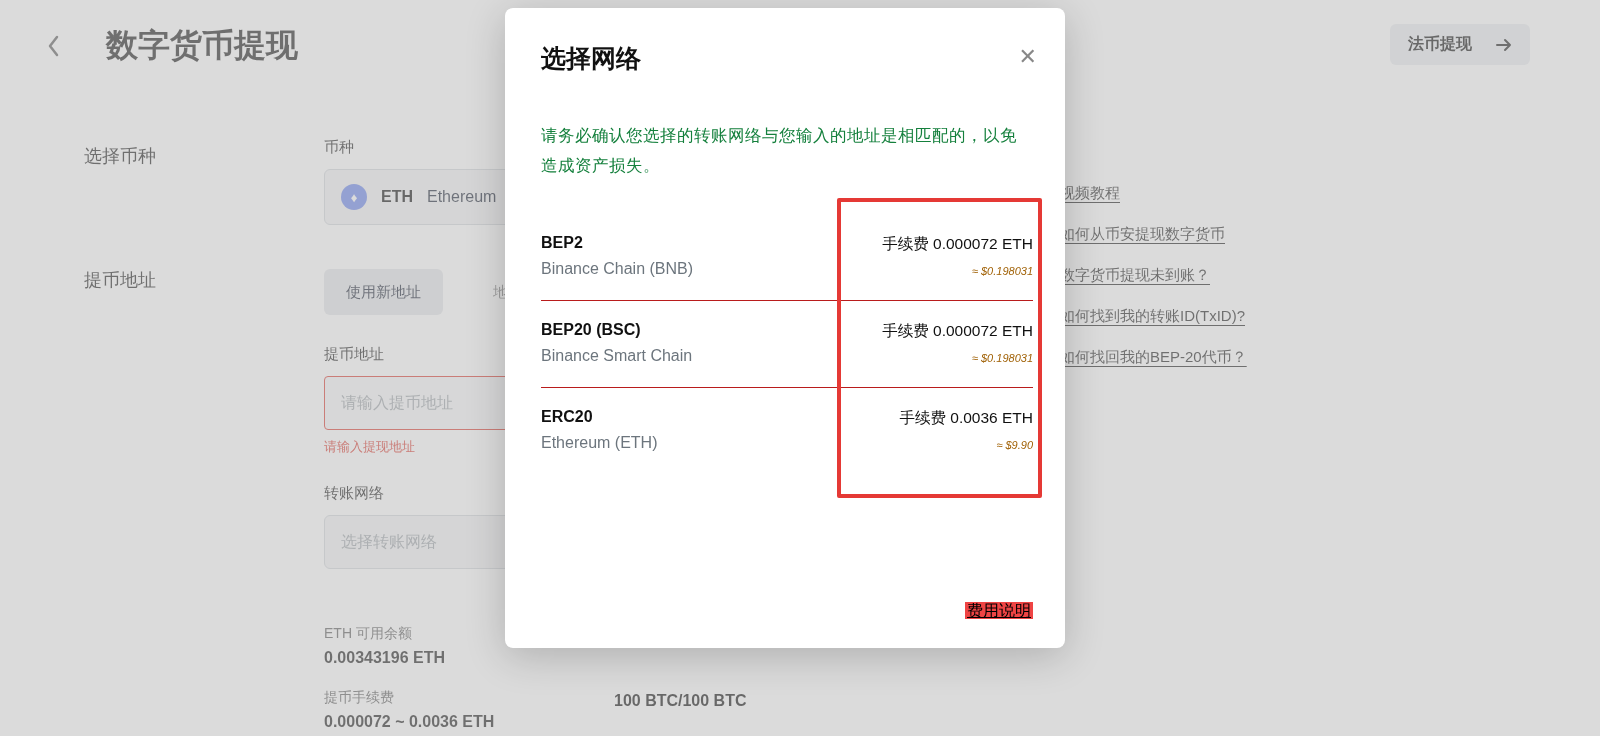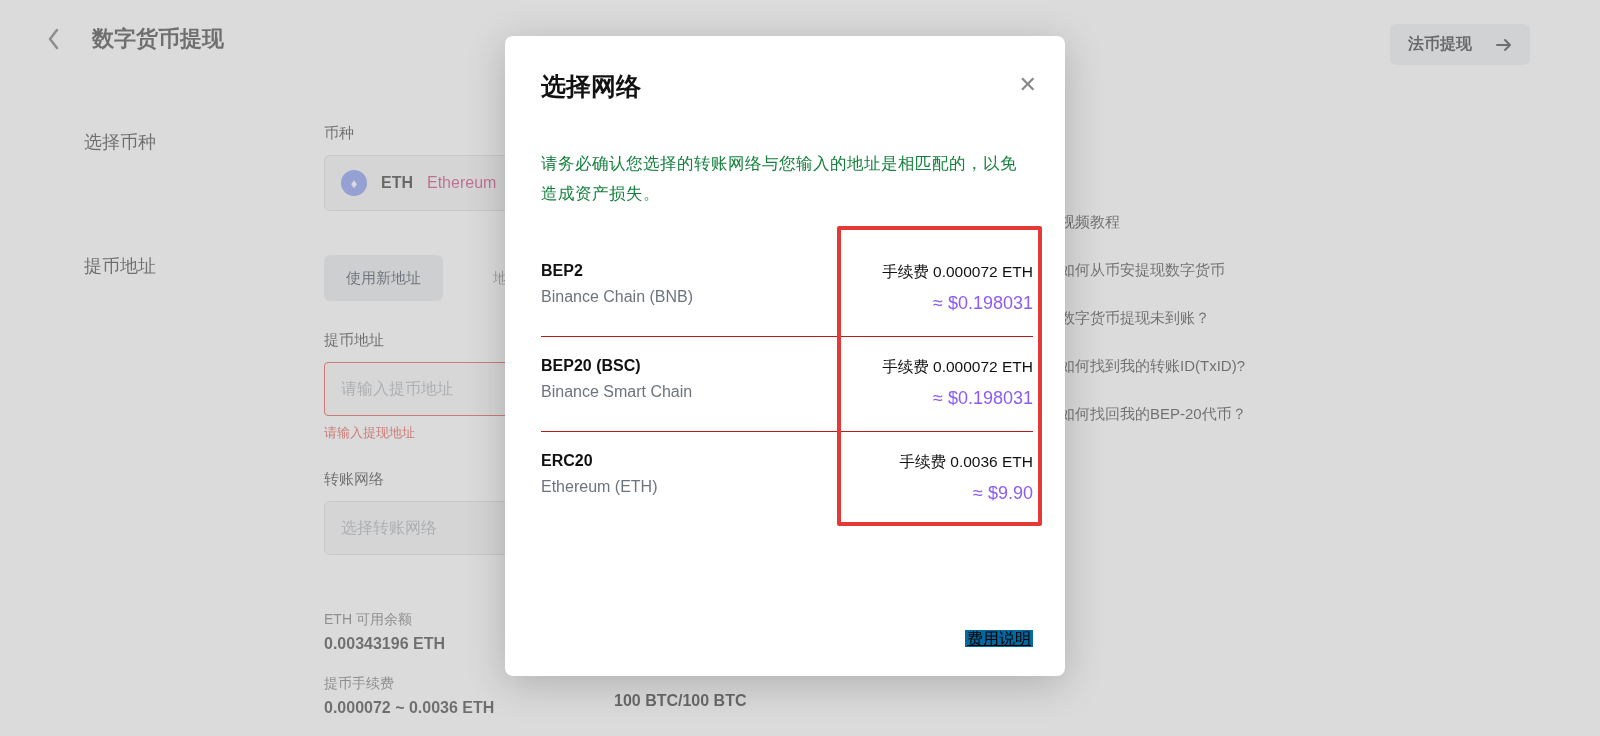--- a/index.html
+++ b/index.html
@@ -2,61 +2,61 @@
 <html><head>
   <meta charset="utf-8">
   <style>
     * { margin: 0; padding: 0; box-sizing: border-box; font-family: -apple-system, BlinkMacSystemFont, "Segoe UI", Arial, sans-serif; }
     body { background: #fff; width: 1600px; height: 736px; position: relative; overflow: hidden; }
     .backdrop { position: absolute; inset: 0; background: rgba(190,190,190,0.55); z-index: 5; }
     
     .page { position: absolute; inset: 0; padding: 24px 40px; }
     .topbar { display: flex; align-items: center; gap: 24px; margin-bottom: 70px; margin-left: 0; }
     .back-icon { width: 28px; display: inline-flex; justify-content: center; color: #222; cursor: pointer; }
-    .page-title { font-size: 22px; font-weight: 700; color: #111; margin-left: 0; text-align: left;}
+    .page-title { font-size: 32px; font-weight: 700; color: #111; margin-left: 14px; text-align: left;}
     .fiat-btn { position: absolute; right: 70px; top: 24px; background: #e9ecef; padding: 10px 18px; border-radius: 6px; font-size: 16px; font-weight: 600; display: inline-flex; align-items: center; gap: 24px; cursor: pointer; }
     .fiat-btn svg { width: 16px; height: 16px; }
     .content { display: flex; gap: 80px; padding-left: 44px; }
     .left-labels { width: 160px; color: #111; font-size: 18px; }
     .left-labels .row1 { margin-top: 6px; }
     .left-labels .row2 { margin-top: 100px; }
     .mid-col { width: 520px; }
     .field-label { font-size: 15px; color: #111; margin-bottom: 12px; }
     .coin-select { height: 56px; border: 1px solid #d0d4da; background: #f1f2f3; border-radius: 6px; display: flex; align-items: center; padding: 0 16px; gap: 14px; margin-bottom: 44px; }
     .eth-logo { width: 26px; height: 26px; border-radius: 50%; background: #627eea; display: inline-flex; align-items: center; justify-content: center; color: #fff; font-size: 13px; font-weight: 700; }
     .coin-sel-sym { font-weight: 700; font-size: 16px; }
-    .coin-sel-name { color: #be185d; font-size: 16px; }
+    .coin-sel-name { color: #0f172a; font-size: 16px; }
     .addr-tabs { display: flex; gap: 0; margin-bottom: 30px; }
     .tab-btn { height: 46px; padding: 0 22px; background: #e3e5e8; border-radius: 6px; font-size: 15px; font-weight: 400; display: inline-flex; align-items: center; color: #0f172a; cursor: pointer; }
     .tab-ghost { margin-left: 44px; color: #777; padding: 0 6px; display: inline-flex; align-items: center; font-size: 15px; }
     .addr-input { height: 54px; border: 1.5px solid #d93025; border-radius: 4px; background: #f6f7f8; display: flex; align-items: center; padding: 0 16px; color: #9aa0a6; font-size: 16px; }
     .addr-err { color: #d93025; font-size: 13px; margin-top: 8px; margin-bottom: 28px; }
     .net-select { height: 54px; border: 1px solid #d0d4da; background: #f1f2f3; border-radius: 6px; display: flex; align-items: center; padding: 0 16px; color: #9aa0a6; font-size: 16px; margin-bottom: 56px; }
     .kv { margin-bottom: 22px; }
     .kv .k { font-size: 14px; color: #555; margin-bottom: 6px; }
     .kv .v { font-weight: 700; font-size: 16px; color: #111; }
     .btc-col { position: absolute; left: 614px; bottom: 26px; font-weight: 700; font-size: 16px; }
     .right-links { position: absolute; left: 1060px; top: 184px; width: 260px; }
-    .rlink { font-size: 15px; color: #111; text-underline-offset: 4px; margin-bottom: 22px; cursor: pointer; margin-top: 29px; }
+    .rlink { font-size: 15px; color: #111; text-decoration: underline; text-underline-offset: 4px; margin-bottom: 22px; cursor: pointer; }
     
-    .modal { position: absolute; left: 505px; top: 36px; width: 560px; min-height: 640px; background: #fff; border-radius: 8px; box-shadow: 0 8px 40px rgba(0,0,0,0.2); z-index: 10; padding: 34px 32px 28px 36px; }
+    .modal { position: absolute; left: 505px; top: 8px; width: 560px; min-height: 640px; background: #fff; border-radius: 8px; box-shadow: 0 8px 40px rgba(0,0,0,0.2); z-index: 10; padding: 34px 32px 28px 36px; }
     .modal-title { font-size: 25px; font-weight: 700; color: #111; }
     .close-x { position: absolute; right: 28px; top: 36px; font-size: 22px; color: #888; cursor: pointer; }
     .modal-desc { margin-top: 46px; font-size: 16.5px; line-height: 1.8; color: #15803d; letter-spacing: 0.5px; }
     .net-list { margin-top: 34px; }
     .net-item { display: flex; justify-content: space-between; align-items: flex-start; padding: 20px 0 22px; border-bottom: 1px solid #b91c1c; cursor: pointer; }
     .net-item:last-child { border-bottom: none; }
     .net-left .code { font-weight: 700; font-size: 16px; color: #111; margin-bottom: 8px; }
     .net-left .name { color: #6c757d; font-size: 16px; }
     .net-right { text-align: right; }
     .net-right .fee { font-size: 15.5px; color: #111; margin-bottom: 10px; }
-    .net-right .usd { color: #8b5cf6; font-size: 18px; }
+    .net-right .usd { color: #a16207; font-size: 11px; font-style: italic; }
     .fee-highlight { position: absolute; border: 4px solid #e53935; right: 23px; top: 190px; width: 205px; height: 300px; pointer-events: none; border-radius: 2px; }
     .modal-footer { position: absolute; right: 32px; bottom: 26px; }
-    .fee-link { font-size: 16px; text-decoration: underline; background: #0369a1; padding: 0 2px; cursor: pointer; text-align: right; }
+    .fee-link { font-size: 16px; text-decoration: underline; background: #ef4444; padding: 0 2px; cursor: pointer; text-align: right; }
     svg { display: block; }
   </style>
 </head>
 <body>
 
 <div class="page">
   <div class="topbar">
     <span class="back-icon">
       <svg width="16" height="24" viewBox="0 0 16 24">
           <path d="M11 3 L4 12 L11 21" stroke="#555" stroke-width="2.5" fill="none" stroke-linecap="round" stroke-linejoin="round"></path>

